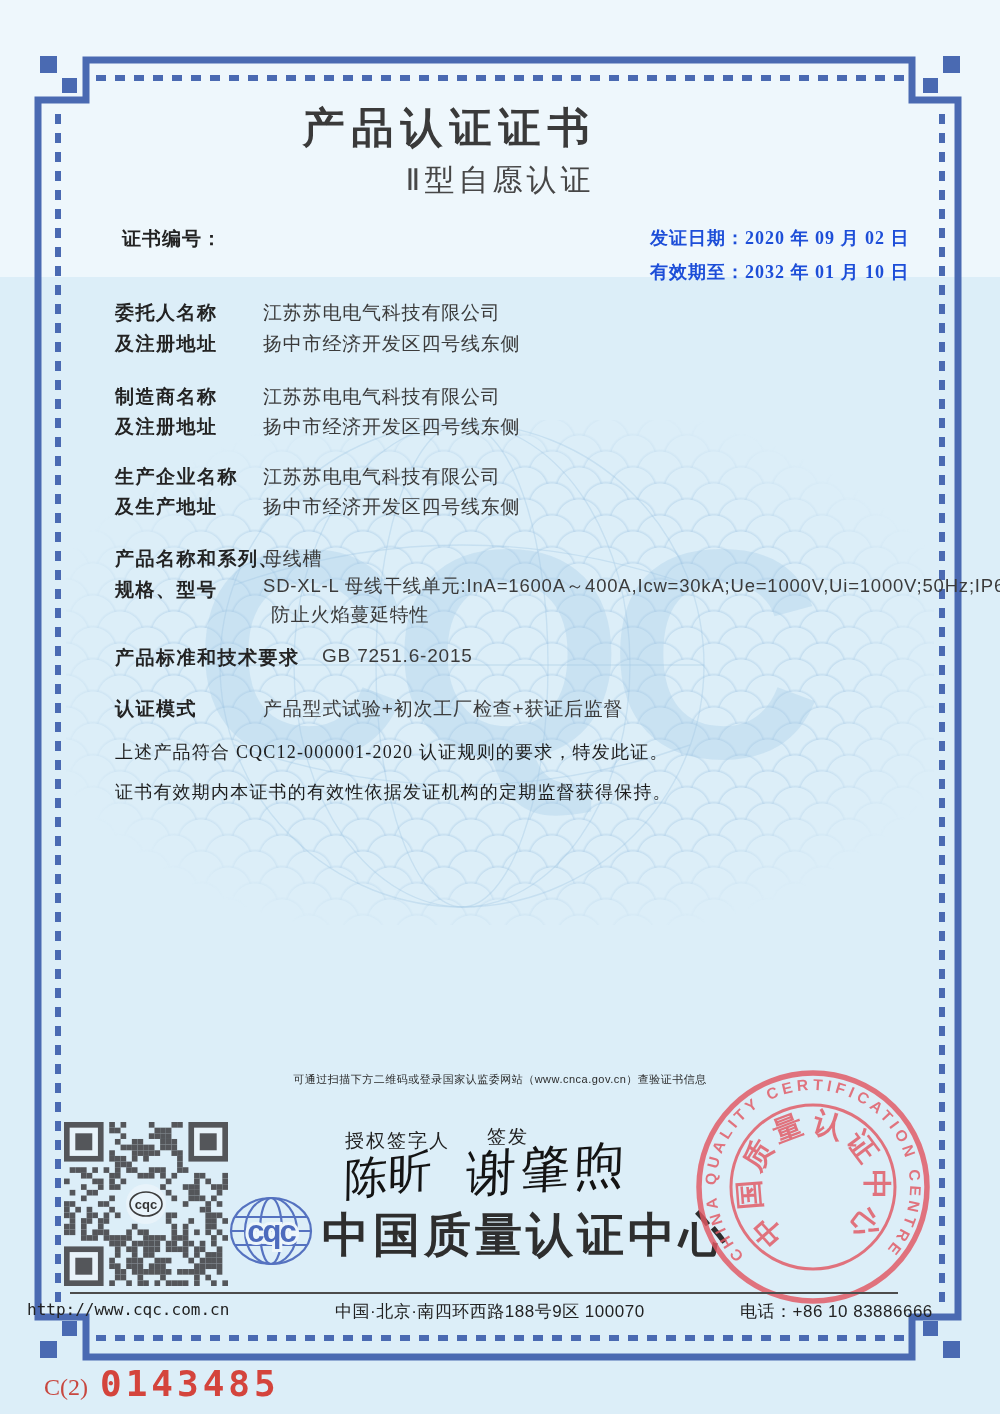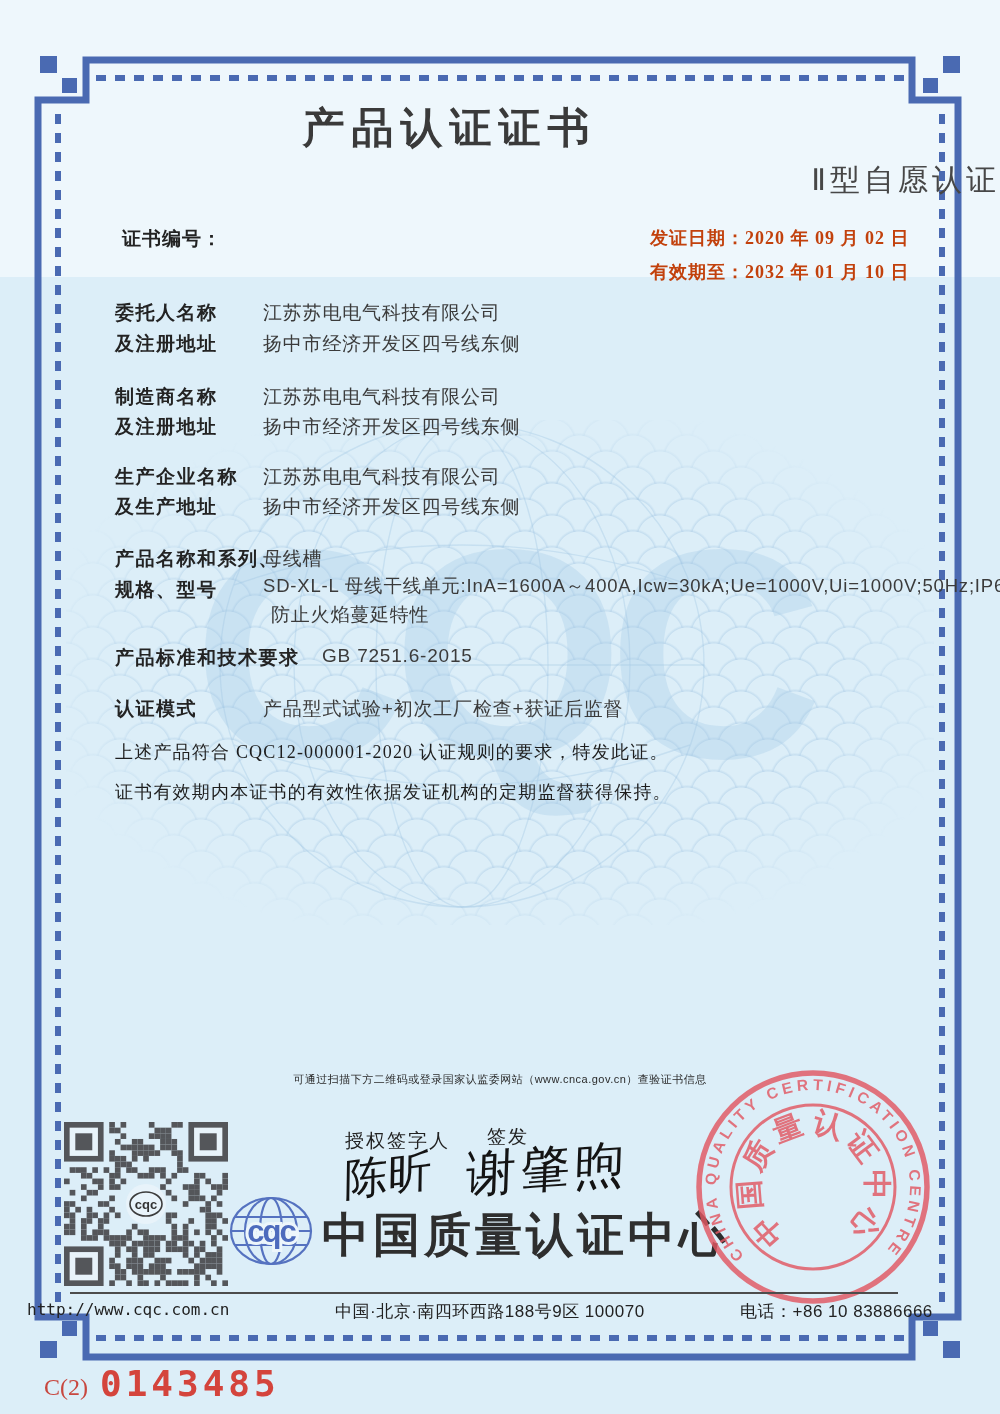--- a/index.html
+++ b/index.html
@@ -11,26 +11,26 @@
   .scales{left:66px;top:420px;width:868px;height:505px;opacity:.5;
     background:
       radial-gradient(circle at 50% 118%, rgba(138,181,218,0) 47%, rgba(138,181,218,.55) 49%, rgba(138,181,218,0) 54%) 0 0 / 54px 32px repeat,
       radial-gradient(circle at 50% 118%, rgba(138,181,218,0) 47%, rgba(138,181,218,.55) 49%, rgba(138,181,218,0) 54%) 27px 16px / 54px 32px repeat;
     -webkit-mask:radial-gradient(ellipse at 50% 50%, #000 55%, transparent 78%);
             mask:radial-gradient(ellipse at 50% 50%, #000 55%, transparent 78%);}
   .wm-cqc{left:150px;top:505px;width:700px;text-align:center;font-size:298px;font-weight:bold;
           letter-spacing:-16px;color:rgba(160,198,229,.30);line-height:1;}
   .title{left:0;top:100px;width:899px;text-align:center;font-size:42px;font-weight:bold;
          letter-spacing:7px;color:#3a3a3a;}
-  .subtitle{left:0;top:160px;width:1000px;text-align:right;font-size:30px;
+  .subtitle{left:0;top:160px;width:1000px;text-align:center;font-size:30px;
             letter-spacing:4px;color:#474747;}
   .kai{font-family:"Liberation Serif","DejaVu Serif",serif;}
   .certno-label{left:122px;top:226px;font-size:19px;font-weight:600;color:#222;letter-spacing:1px;text-align:right;}
   .certno-value{left:205px;top:223px;font-size:21px;color:#1c1c1c;letter-spacing:.5px;}
-  .daterow{font-size:18px;font-weight:600;color:#c2410c;letter-spacing:1px;white-space:nowrap;}
+  .daterow{font-size:18px;font-weight:600;color:#1d4ed8;letter-spacing:1px;white-space:nowrap;}
   .flabel{font-size:19px;font-weight:bold;color:#232323;letter-spacing:1.5px;white-space:nowrap;}
   .fvalue{font-size:19px;color:#3b3b3b;letter-spacing:.8px;white-space:nowrap;}
   .stmt{font-size:18px;color:#1e1e1e;letter-spacing:1.2px;white-space:nowrap;}
   .qrnote{left:0;top:1072px;width:1000px;text-align:center;font-size:11px;color:#2a2a2a;letter-spacing:.5px;}
   .siglabel{font-size:19px;color:#222;letter-spacing:2px;}
   .sig{font-family:"DejaVu Serif",serif;color:#141414;white-space:nowrap;}
   .sig1{left:344px;top:1146px;font-size:44px;transform:rotate(-7deg) skewX(-8deg);}
   .sig2{left:466px;top:1136px;font-size:50px;transform:rotate(-4deg) skewX(-6deg);letter-spacing:4px;}
   .orgname{left:322px;top:1204px;font-size:47px;font-weight:600;color:#2e2e2e;letter-spacing:4px;white-space:nowrap;}
   .rule{left:70px;top:1292px;width:828px;height:2px;background:#4c4c4c;}

